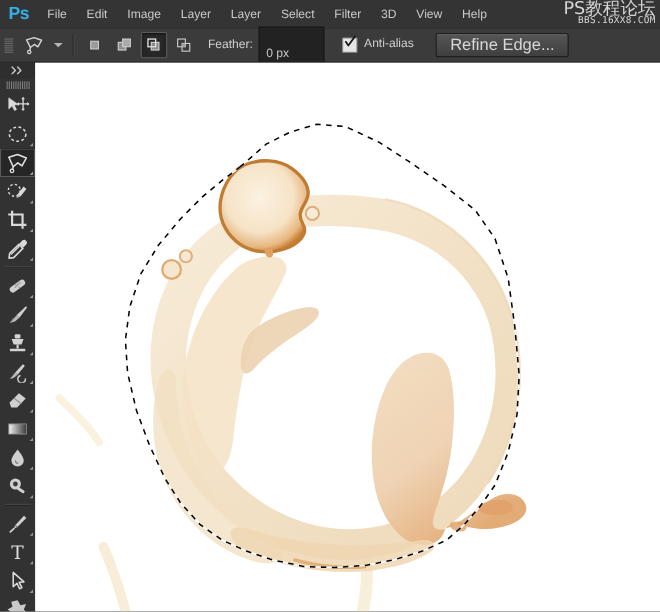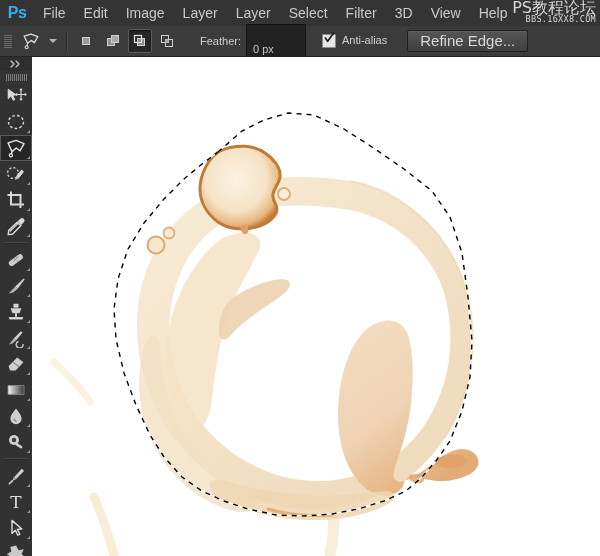--- a/index.html
+++ b/index.html
@@ -18,21 +18,21 @@
     border-bottom:1px solid #232323;
     display:flex;align-items:center;
   }
   .ps-logo{
     width:34px;height:26px;display:flex;align-items:center;justify-content:center;
     color:#35b0e8;font-weight:bold;font-size:16px;letter-spacing:-0.5px;
     font-family:"Liberation Sans",sans-serif;
   }
   .menu-items{display:flex;align-items:center;height:26px;}
   .menu-item{
-    color:#c9c9c9;font-size:14px;padding:0 9px;line-height:26px;
+    color:#c9c9c9;font-size:11px;padding:0 9px;line-height:26px;
     cursor:default;white-space:nowrap;
   }
   .watermark{
     position:absolute;right:4px;top:0;height:26px;
     display:flex;flex-direction:column;justify-content:center;align-items:flex-end;
     pointer-events:none;
   }
   .wm-cn{color:#d6d6d6;font-size:16px;line-height:12px;font-family:"DejaVu Sans",sans-serif;}
   .wm-en{color:#d9d9d9;font-size:8.5px;line-height:10px;font-family:"DejaVu Sans Mono",monospace;letter-spacing:0.3px;}
 
@@ -59,21 +59,21 @@
   .vsep{width:1px;height:20px;background:#2a2a2a;border-right:1px solid #4a4a4a;margin:0 6px;}
 
   .selmodes{display:flex;align-items:center;gap:3px;}
   .selmode{
     width:22px;height:22px;border-radius:2px;
     display:flex;align-items:center;justify-content:center;
     background:transparent;border:1px solid transparent;cursor:default;
   }
   .selmode.active{background:#272727;border:1px solid #5c5c5c;box-shadow:inset 0 1px 2px rgba(0,0,0,.6);}
 
-  .opt-label{color:#cfcfcf;font-size:11px;margin-left:21px;margin-right:5px;white-space:nowrap;}
+  .opt-label{color:#cfcfcf;font-size:11px;margin-left:10px;margin-right:5px;white-space:nowrap;}
   .feather-input{
     width:52px;height:17px;background:#222222;border:1px solid #141414;
     color:#c6c6c6;font-size:11px;padding:16px 0 0 6px;line-height:17px;
     outline:none;border-radius:1px;
     font-family:"Liberation Sans",sans-serif;
   }
   .checkwrap{display:flex;align-items:flex-start;margin-left:16px;cursor:default;}
   .checkbox{
     width:12px;height:12px;background:#e6e6e6;border:1px solid #8a8a8a;border-radius:1px;
     position:relative;

